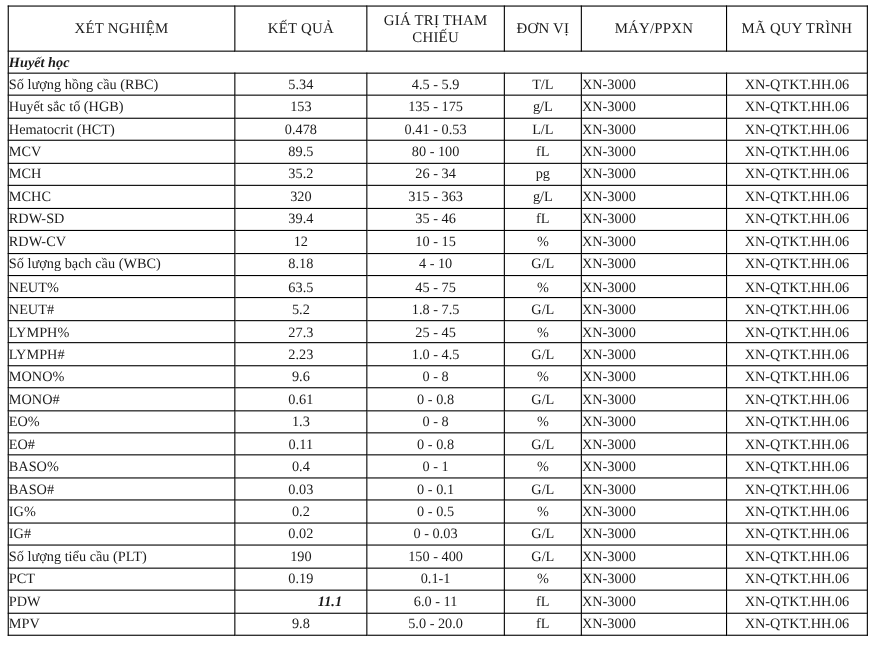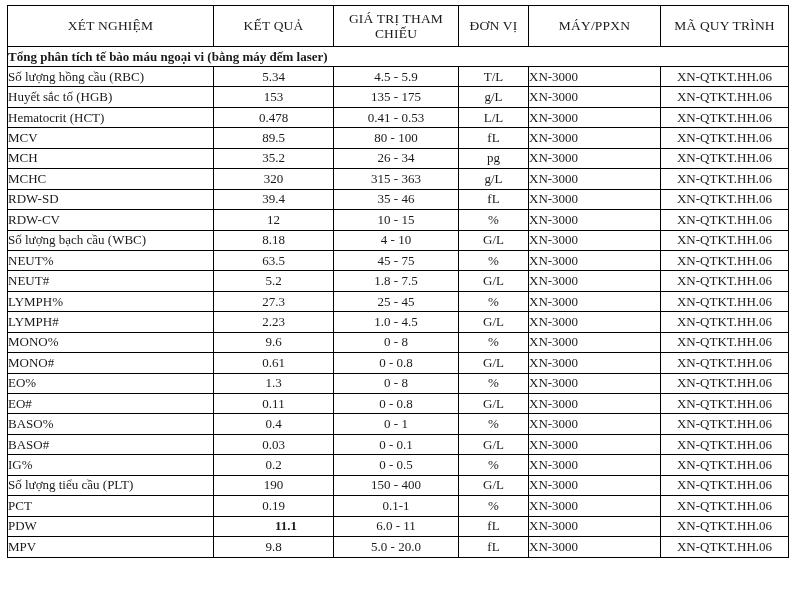--- a/index.html
+++ b/index.html
@@ -62,21 +62,21 @@
     font-style: italic;
   }
   .group-row.panel td {
     font-weight: bold;
   }
   tbody.data tr { height: 19.45px; }
   tbody.data td { font-size: 13px; height: 19.45px; }
 
   td.test  { text-align: left; padding-left: 16px; white-space: nowrap; margin-top: 44px; }
   td.res   { text-align: center; }
-  td.res.flag { text-align: right; font-weight: bold; padding-right: 36px; }
+  td.res.flag { text-align: right; font-weight: bold; padding-right: 22px; font-style: italic; }
   td.ref   { text-align: center; font-size: 10.5px; }
   td.unit  { text-align: center; font-size: 11.5px; }
   td.mach  { text-align: left; padding-left: 9px; font-size: 12px; }
   td.code  { text-align: center; font-size: 12px; }
 </style>
 </head>
 <body>
 
 <div class="page">
 
@@ -95,22 +95,22 @@
         <th>XÉT NGHIỆM</th>
         <th>KẾT QUẢ</th>
         <th>GIÁ TRỊ THAM CHIẾU</th>
         <th>ĐƠN VỊ</th>
         <th>MÁY/PPXN</th>
         <th>MÃ QUY TRÌNH</th>
       </tr>
     </thead>
 
     <tbody>
-      <tr class="group-row panel">
-        <td colspan="6">Tổng phân tích tế bào máu ngoại vi (bằng máy đếm laser)</td>
+      <tr class="group-row dept">
+        <td colspan="6">Huyết học</td>
       </tr>
     </tbody>
 
     <tbody class="data" id="rows-body">
         <tr>
           <td class="test">Số lượng hồng cầu (RBC)</td>
           <td class="res">5.34</td>
           <td class="ref">4.5 - 5.9</td>
           <td class="unit">T/L</td>
           <td class="mach">XN-3000</td>
@@ -262,20 +262,28 @@
         </tr>
         <tr>
           <td class="test">IG%</td>
           <td class="res">0.2</td>
           <td class="ref">0 - 0.5</td>
           <td class="unit">%</td>
           <td class="mach">XN-3000</td>
           <td class="code">XN-QTKT.HH.06</td>
         </tr>
         <tr>
+          <td class="test">IG#</td>
+          <td class="res">0.02</td>
+          <td class="ref">0 - 0.03</td>
+          <td class="unit">G/L</td>
+          <td class="mach">XN-3000</td>
+          <td class="code">XN-QTKT.HH.06</td>
+        </tr>
+        <tr>
           <td class="test">Số lượng tiểu cầu (PLT)</td>
           <td class="res">190</td>
           <td class="ref">150 - 400</td>
           <td class="unit">G/L</td>
           <td class="mach">XN-3000</td>
           <td class="code">XN-QTKT.HH.06</td>
         </tr>
         <tr>
           <td class="test">PCT</td>
           <td class="res">0.19</td>

